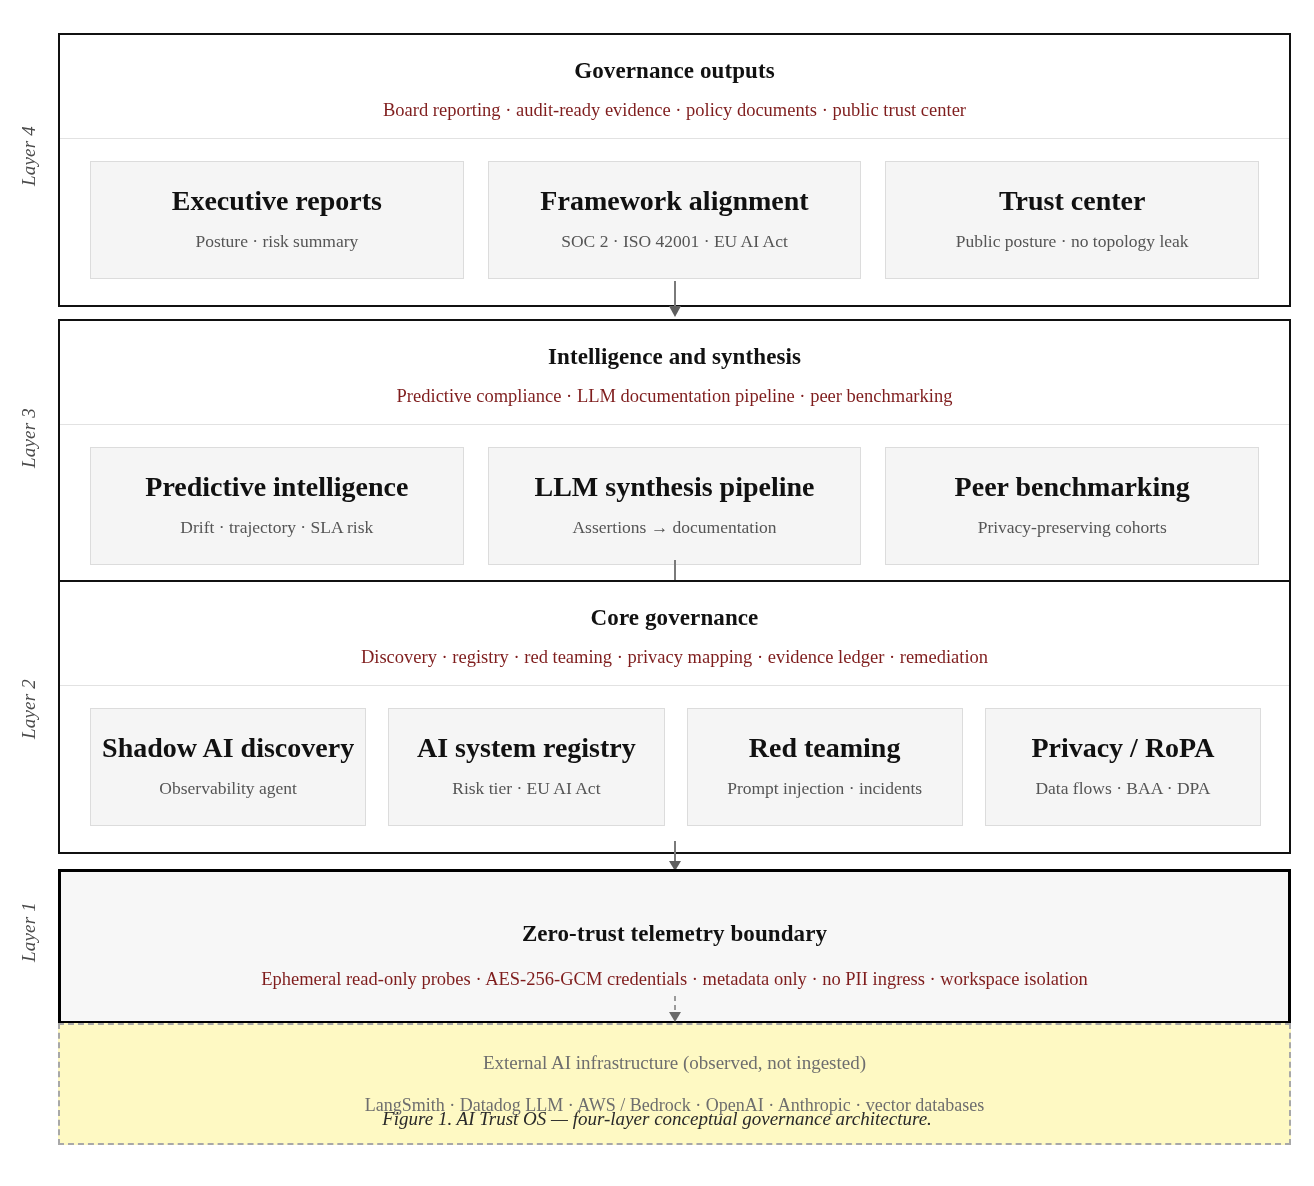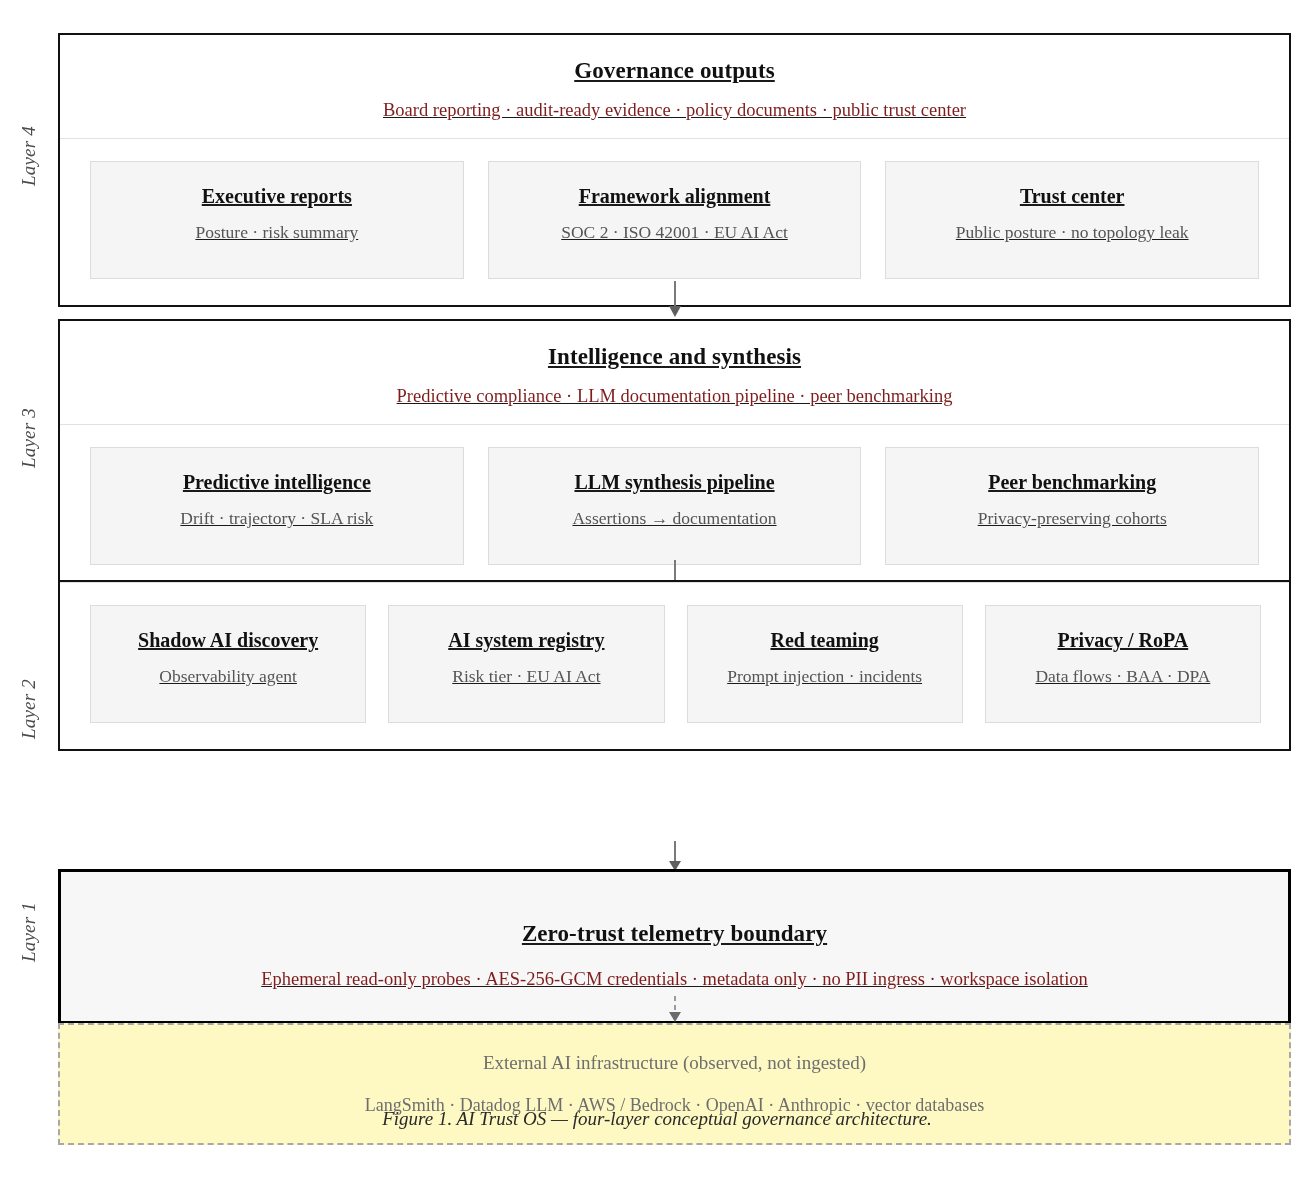--- a/index.html
+++ b/index.html
@@ -43,21 +43,20 @@
   }
 
   
   .layer-box {
     position: absolute;
     left: 58px;
     width: 1233px;
     box-sizing: border-box;
     border: 2px solid #111111;
     background: #ffffff;
-    text-decoration: underline;
   }
   .layer-box.emphasis {
     border-width: 3px;
     border-color: #000000;
     background: #f7f7f7;
   }
 
   .layer-head {
     padding: 22px 24px 16px 24px;
     text-align: center;
@@ -92,21 +91,21 @@
   .card {
     flex: 1 1 0;
     background: #f5f5f5;
     border: 1px solid #dcdcdc;
     box-sizing: border-box;
     text-align: center;
     padding: 22px 10px 24px 10px;
     min-height: 118px;
   }
   .card-title {
-    font-size: 20px;
+    font-size: 28px;
     font-weight: bold;
     color: #111111;
     margin: 0 0 14px 0;
     line-height: 1.2;
   }
   .card-sub {
     font-size: 17.5px;
     color: #555555;
     margin: 0;
     line-height: 1.25;
@@ -224,20 +223,24 @@
 
   <svg class="connector" style="top:560px; height:38px;" viewBox="0 0 40 38">
     <line x1="20" y1="0" x2="20" y2="27" stroke="#7a7a7a" stroke-width="2"></line>
     <path d="M20 36 L14 25 L26 25 Z" fill="#5f5f5f"></path>
   </svg>
 
   <div class="layer-label" style="top:580px; height:258px;">
     <span>Layer 2</span>
   </div>
   <div class="layer-box" style="top:580px;">
+    <div class="layer-head">
+      <p class="layer-title">Core governance</p>
+      <p class="layer-sub">Discovery · registry · red teaming · privacy mapping · evidence ledger · remediation</p>
+    </div>
     <div class="layer-divider"></div>
     <div class="card-row" style="gap:22px; padding-right:28px;">
       <div class="card">
         <p class="card-title">Shadow AI discovery</p>
         <p class="card-sub">Observability agent</p>
       </div>
       <div class="card">
         <p class="card-title">AI system registry</p>
         <p class="card-sub">Risk tier · EU AI Act</p>
       </div>

